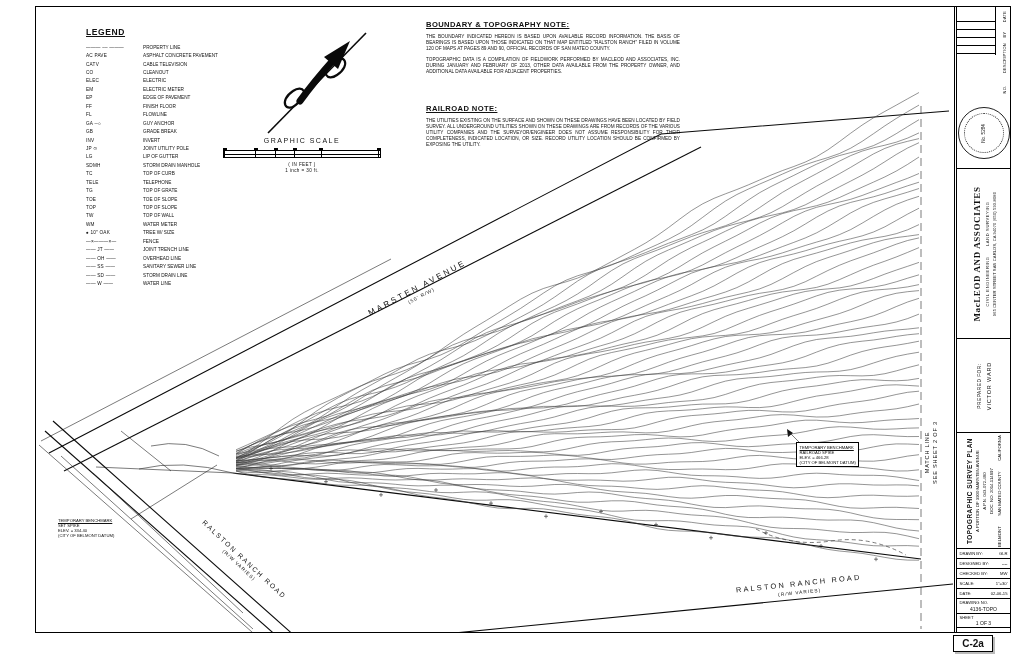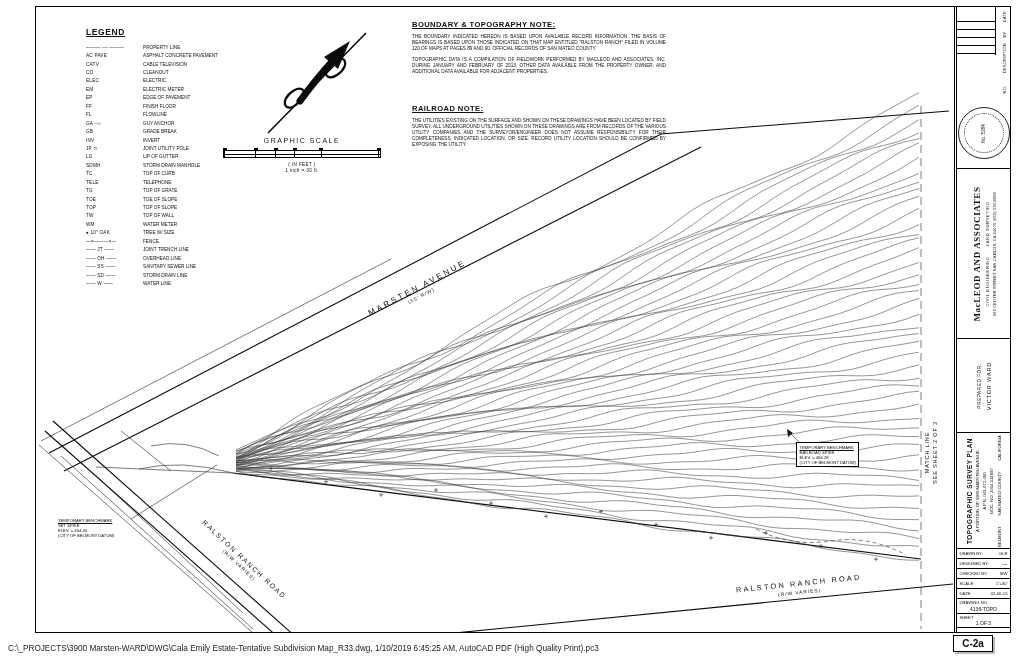--- a/index.html
+++ b/index.html
@@ -26,21 +26,21 @@
   
   .gscale{position:absolute;left:183px;top:130px;width:166px;text-align:center}
   .gscale .gtitle{font-size:7px;letter-spacing:1.5px;margin-bottom:6px}
   .gbar{position:relative;height:8px;border:1px solid #000;margin:0 4px}
   .gbar .mid{position:absolute;left:0;right:0;top:50%;border-top:.8px solid #000}
   .gtick{position:absolute;top:-3px;bottom:0;width:1px;background:#000}
   .gtick::before{content:"";position:absolute;top:0;left:-1.5px;width:4px;height:3px;background:#000}
   .gsub{font-size:4.6px;margin-top:4px;letter-spacing:.4px}
 
   
-  .notes{position:absolute;left:376px;top:13px;width:254px}
+  .notes{position:absolute;left:390px;top:13px;width:254px}
   .ntitle{font-size:7.6px;font-weight:bold;letter-spacing:.4px;text-decoration:underline;margin-bottom:5px}
   .nbody{font-size:4.7px;line-height:6px;text-align:justify;margin-bottom:5px}
   .nsp{height:24px}
 
   
   .mlabel{position:absolute;text-align:center;white-space:nowrap}
   .rdname{letter-spacing:2.6px;font-size:8px}
   .rdsub{font-size:4.8px;letter-spacing:1px;margin-top:2px}
   .marsten{left:328px;top:276px;transform:rotate(-28deg)}
   .ralleft{left:150px;top:548px;transform:rotate(43deg)}
@@ -428,14 +428,13 @@
             <span>DATE:</span>
             <span>02-06-15</span>
           </div>
         <div class="irow2"><span>DRAWING NO.</span><span class="ival">4136-TOPO</span></div>
         <div class="irow2"><span>SHEET</span><span class="ival">1 OF 3</span></div>
       </div>
     </div>
   </div>
 
   <div class="scode">C-2a</div>
-  <div class="statusbar">C:\_PROJECTS\3900 Marsten-WARD\DWG\Cala Emily Estate-Tentative Subdivision Map_R33.dwg, 1/10/2019 6:45:25 AM, AutoCAD PDF (High Quality Print).pc3</div>
 </div>
 
 </body></html>

